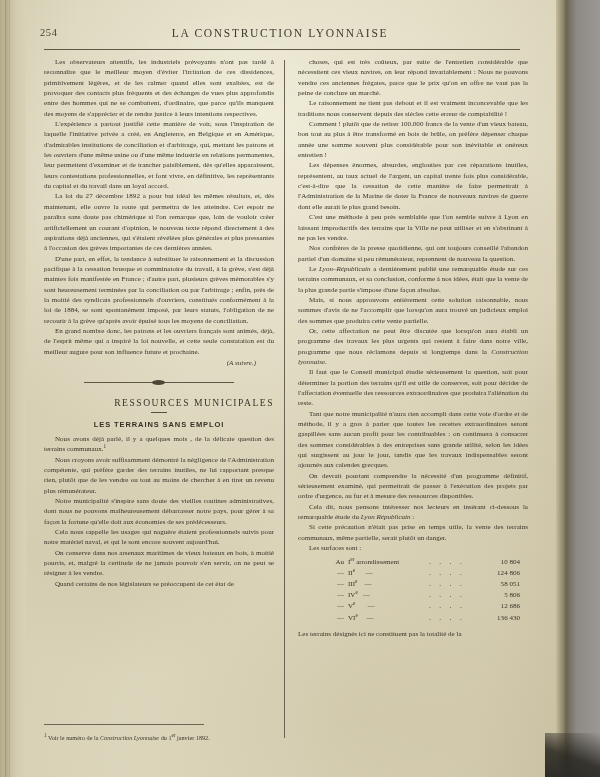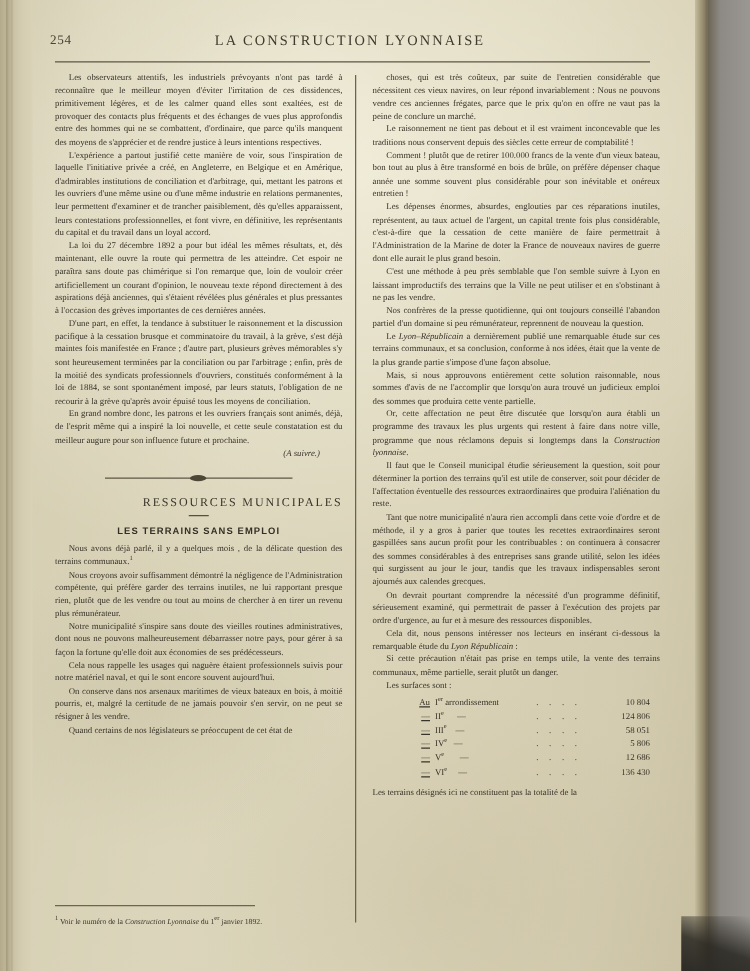--- a/index.html
+++ b/index.html
@@ -11,21 +11,21 @@
     width: 600px;
     height: 777px;
     overflow: hidden;
     font-family: "Liberation Serif", serif;
   }
 
   #scan {
     position: relative;
     width: 600px;
     height: 777px;
-    background: #f97316;
+    background: #fca5a5;
     overflow: hidden;
   }
 
   
   .paper {
     position: absolute;
     left: 12px;
     top: 0;
     width: 553px;
     height: 777px;
@@ -236,21 +236,20 @@
   }
   .fig-row {
     display: flex;
     align-items: baseline;
     white-space: pre;
   }
   .fig-label {
     width: 26px;
     text-align: right;
     padding-right: 4px;
-    text-decoration: underline;
   }
   .fig-term { width: 74px; }
   .fig-dots {
     width: 50px;
     text-align: center;
     letter-spacing: 3.4px;
     color: #3a352b;
   }
   .fig-val {
     width: 48px;

